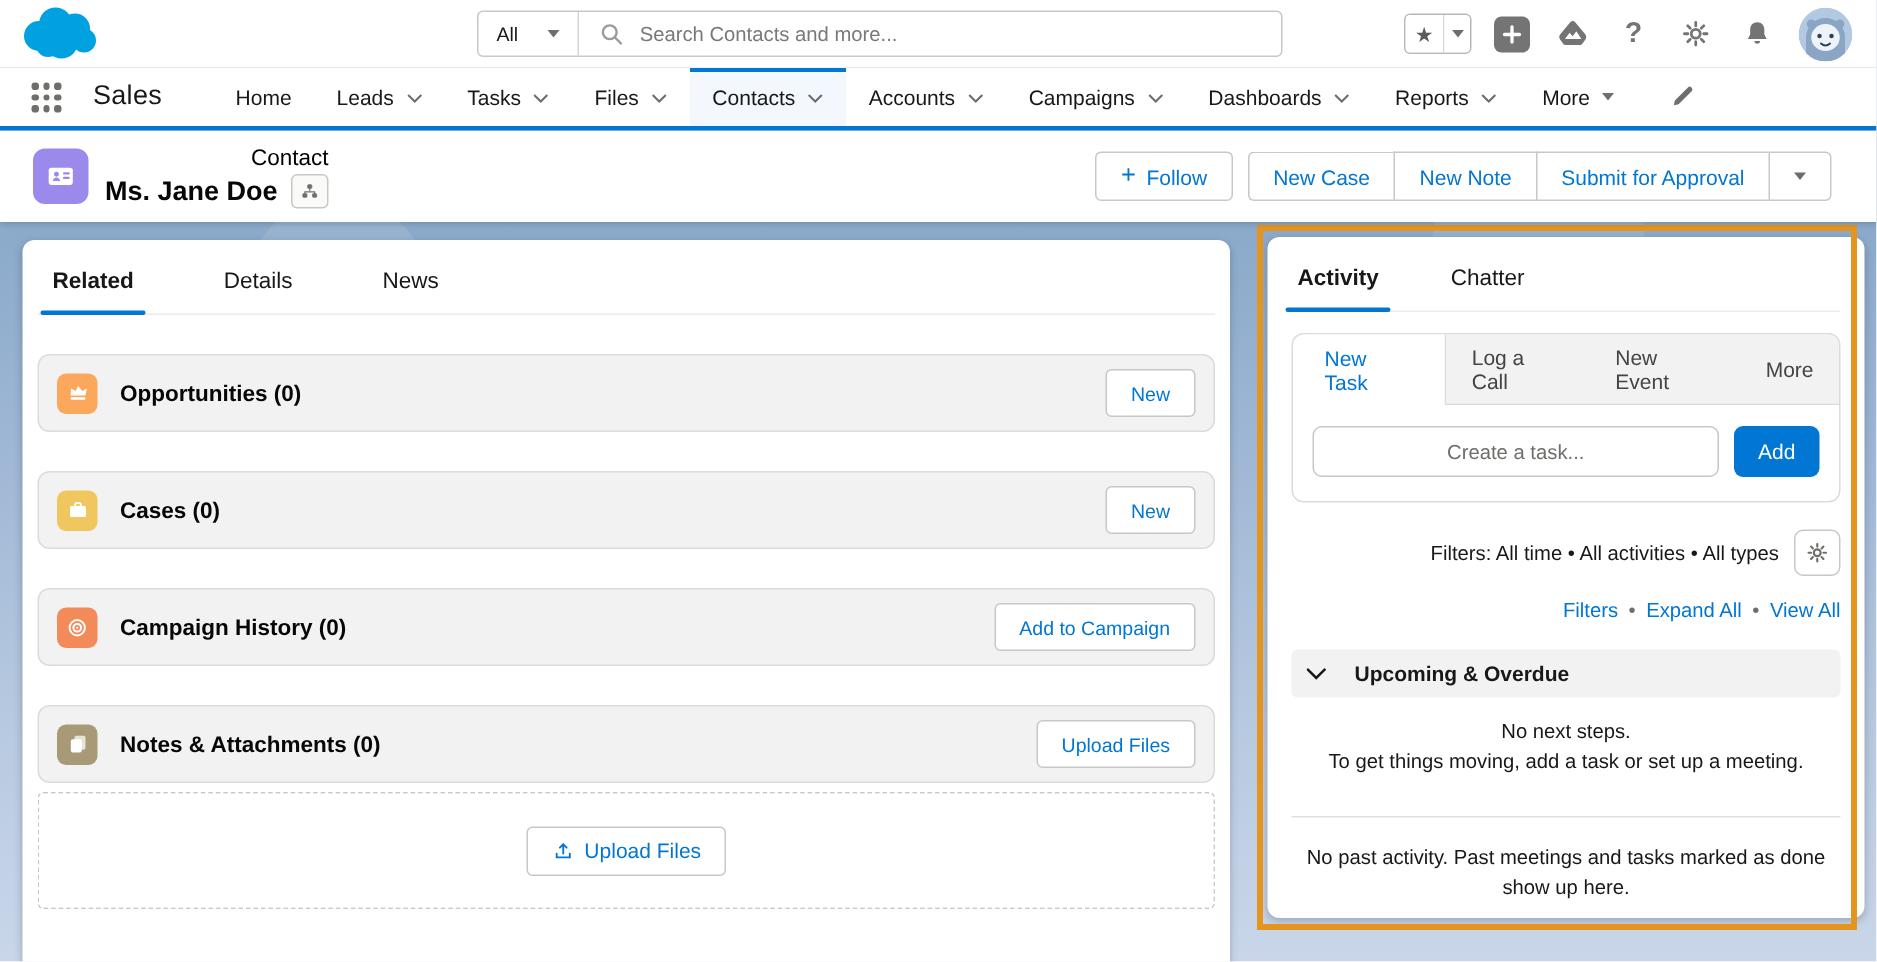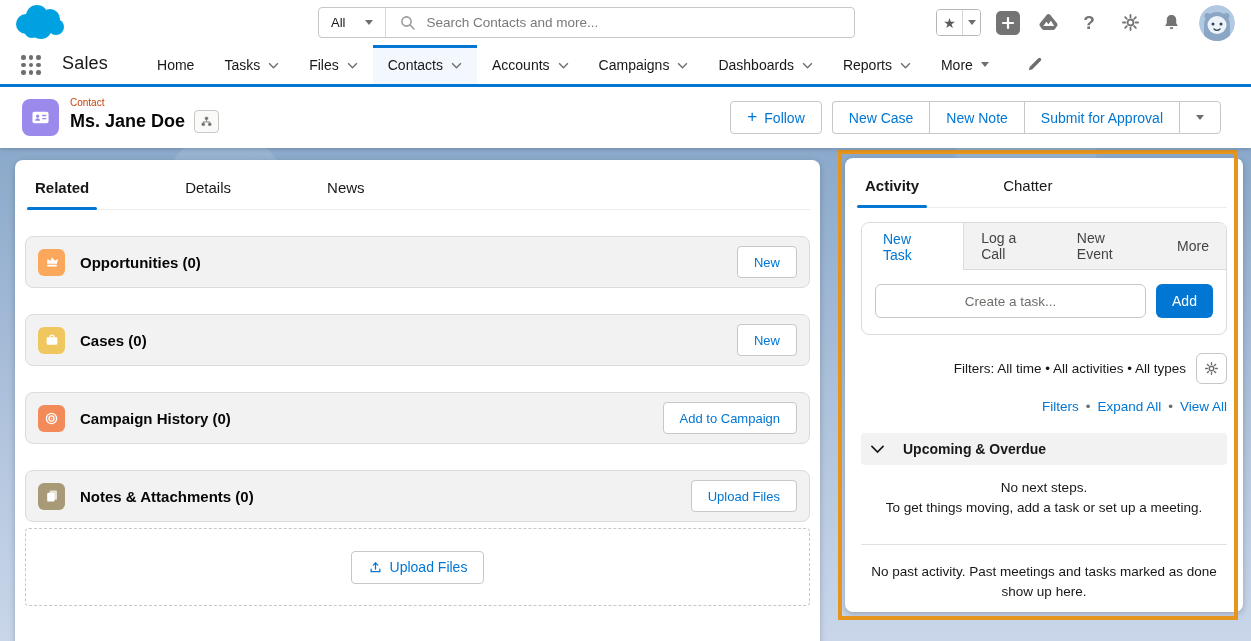--- a/index.html
+++ b/index.html
@@ -49,41 +49,41 @@
   .navtab.active { background:#f3f8fe; box-shadow:inset 0 3px 0 #0176d3; }
   .navtab .chev { margin-top:1px; }
   .pencil { margin:10px 0 0 22px; cursor:pointer; }
 
   
   .rhdr { position:absolute; left:0; top:87px; width:1251px; height:61px; background:#fff;
     box-shadow:0 2px 3px rgba(0,0,0,.12); z-index:20; }
   .rec-icon { position:absolute; left:22px; top:12px; width:37px; height:37px; background:#9b8aec; border-radius:8px;
     display:flex; align-items:center; justify-content:center; }
   .rec-meta { position:absolute; left:70px; top:10px; }
-  .rec-entity { font-size:10px; color:#c2410c; }
+  .rec-entity { font-size:15px; color:#000000;text-align:right; }
   .rec-titlerow { display:flex; align-items:center; gap:9px; margin-top:2px; }
   .rec-title { font-size:18px; font-weight:700; color:#080707; }
   .hier-btn { width:25px; height:23px; border:1px solid #c9c7c5; border-radius:4px; background:#fafaf9;
     display:flex; align-items:center; justify-content:center; cursor:pointer; }
   .rec-actions { position:absolute; right:30px; top:14px; display:flex; gap:10px; }
   .btn { height:33px; background:#fff; border:1px solid #c9c7c5; border-radius:4px; color:#0176d3;
     font-size:14px; font-family:"Liberation Sans",sans-serif; padding:0 16px; cursor:pointer;
     display:flex; align-items:center; gap:7px; }
   .btngroup { display:flex; }
   .btngroup .btn { border-radius:0; border-right-width:0; }
   .btngroup .btn:first-child { border-radius:4px 0 0 4px; }
   .btngroup .btn.last { border-radius:0 4px 4px 0; border-right-width:1px; width:42px; justify-content:center; }
   .plus-blue { color:#0176d3; font-size:17px; font-weight:400; margin-top:-2px; }
 
   
   .panel { background:#fff; border-radius:8px; box-shadow:0 2px 6px rgba(0,0,0,.22); position:absolute; }
   .lpanel { left:15px; top:160px; width:805px; height:500px; padding:0 10px; }
   .rpanel { left:845px; top:158px; width:398px; height:454px; padding:0 16px; z-index:5; }
 
-  .tabsrow { display:flex; border-bottom:1px solid #ececeb; padding:0 10px;gap:36px; }
+  .tabsrow { display:flex; border-bottom:1px solid #ececeb; padding:0 10px; }
   .ptab { position:relative; font-size:15px; color:#181818; padding:19px 0 13px; margin-right:60px; cursor:pointer; }
   .ptab.active { font-weight:700; }
   .ptab.active::after { content:""; position:absolute; left:-8px; right:-8px; bottom:-1px; height:3px;
     background:#0176d3; border-radius:2px; }
 
   .dupcard { margin-top:16px; height:48px; border:1px solid #dddbda; border-radius:8px;
     display:flex; align-items:center; padding:0 12px; background:#fff; }
   .relcard { margin-top:26px; height:52px; border:1px solid #dddbda; border-radius:8px; background:#f3f2f2;
     display:flex; align-items:center; padding:0 12px; cursor:pointer; }
   .sicon { width:27px; height:27px; border-radius:6px; flex:0 0 auto;
@@ -207,20 +207,26 @@
         <i></i>
         <i></i>
         <i></i>
     </div>
     <div class="appname">Sales</div>
     <div class="navtabs">
       <div class="navtab">
           <span>Home</span>
         </div>
       <div class="navtab">
+          <span>Leads</span>
+        <svg class="chev" width="11" height="7" viewBox="0 0 12 8">
+            <path d="M1 1.5l5 5 5-5" fill="none" stroke="#706e6b" stroke-width="1.6"></path>
+          </svg>
+        </div>
+      <div class="navtab">
           <span>Tasks</span>
         <svg class="chev" width="11" height="7" viewBox="0 0 12 8">
             <path d="M1 1.5l5 5 5-5" fill="none" stroke="#706e6b" stroke-width="1.6"></path>
           </svg>
         </div>
       <div class="navtab">
           <span>Files</span>
         <svg class="chev" width="11" height="7" viewBox="0 0 12 8">
             <path d="M1 1.5l5 5 5-5" fill="none" stroke="#706e6b" stroke-width="1.6"></path>
           </svg>

